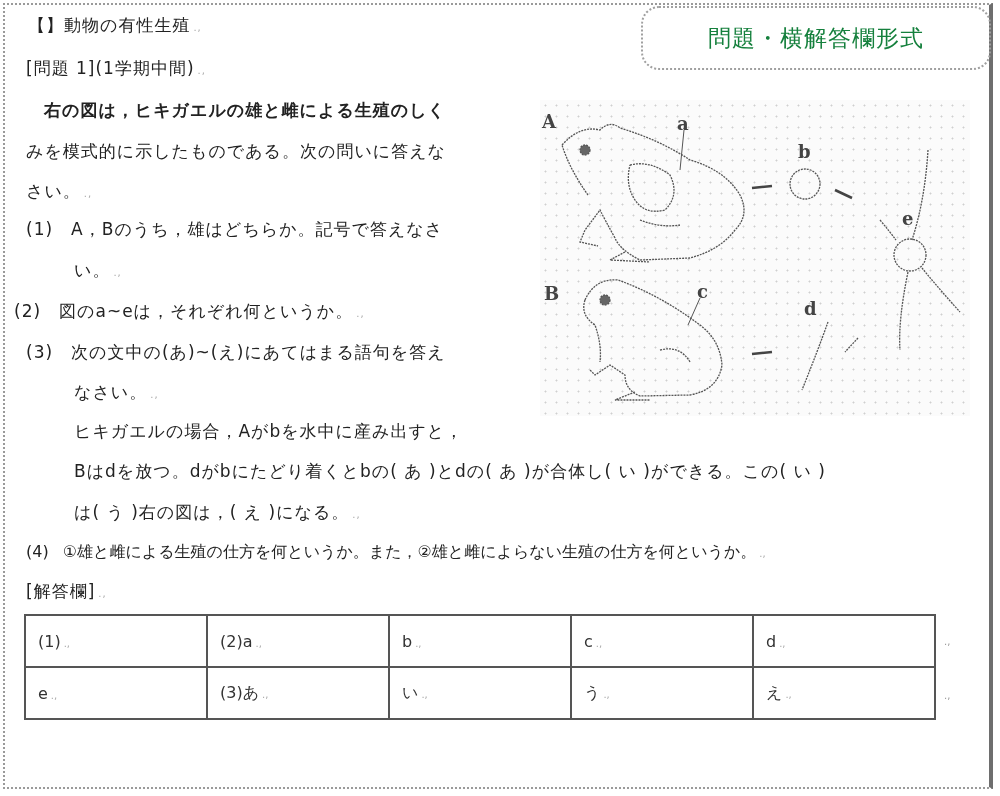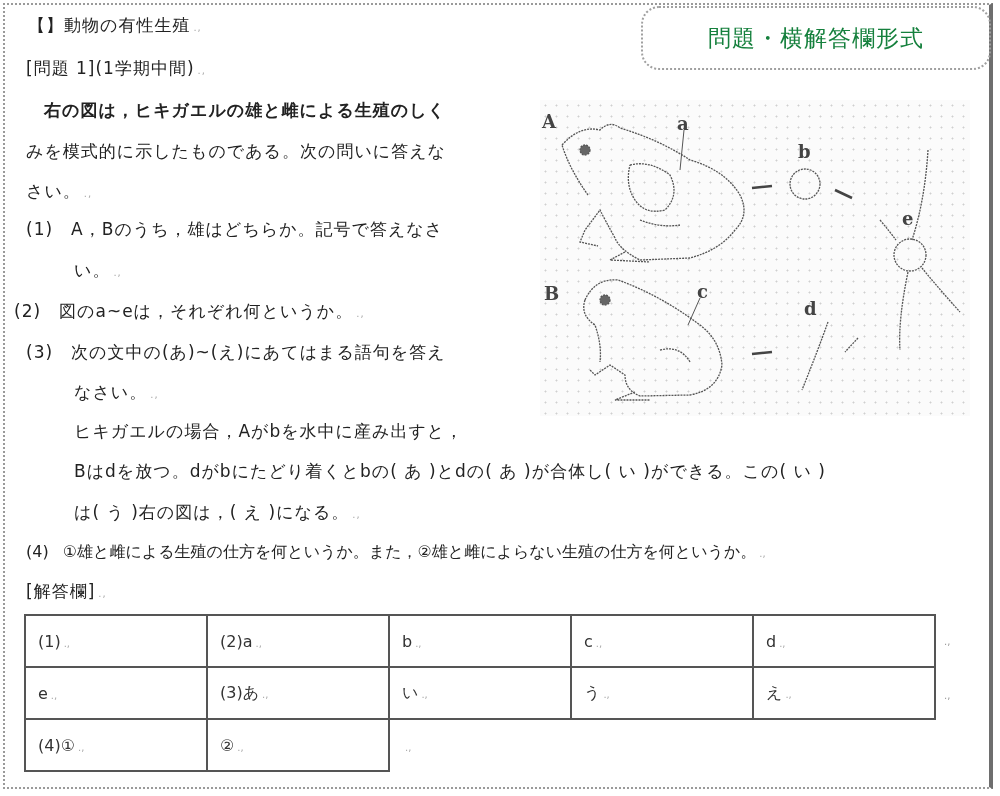--- a/index.html
+++ b/index.html
@@ -127,23 +127,16 @@
     <td><span>c</span><span class="mark">.,</span></td>
     <td><span>d</span><span class="mark">.,</span></td>
   </tr>
   <tr>
     <td><span>e</span><span class="mark">.,</span></td>
     <td><span>(3)あ</span><span class="mark">.,</span></td>
     <td><span>い</span><span class="mark">.,</span></td>
     <td><span>う</span><span class="mark">.,</span></td>
     <td><span>え</span><span class="mark">.,</span></td>
   </tr>
-  <tr>
-    <td><span>(4)①</span><span class="mark">.,</span></td>
-    <td><span>②</span><span class="mark">.,</span></td>
-    <td class="empty"><span class="mark">.,</span></td>
-    <td class="empty"></td>
-    <td class="empty"></td>
-  </tr>
 </tbody>
   </table>
 <span class="row-end" style="left:944px; top:636px;">.,</span>
 <span class="row-end" style="left:944px; top:690px;">.,</span>
 
 </body></html>

